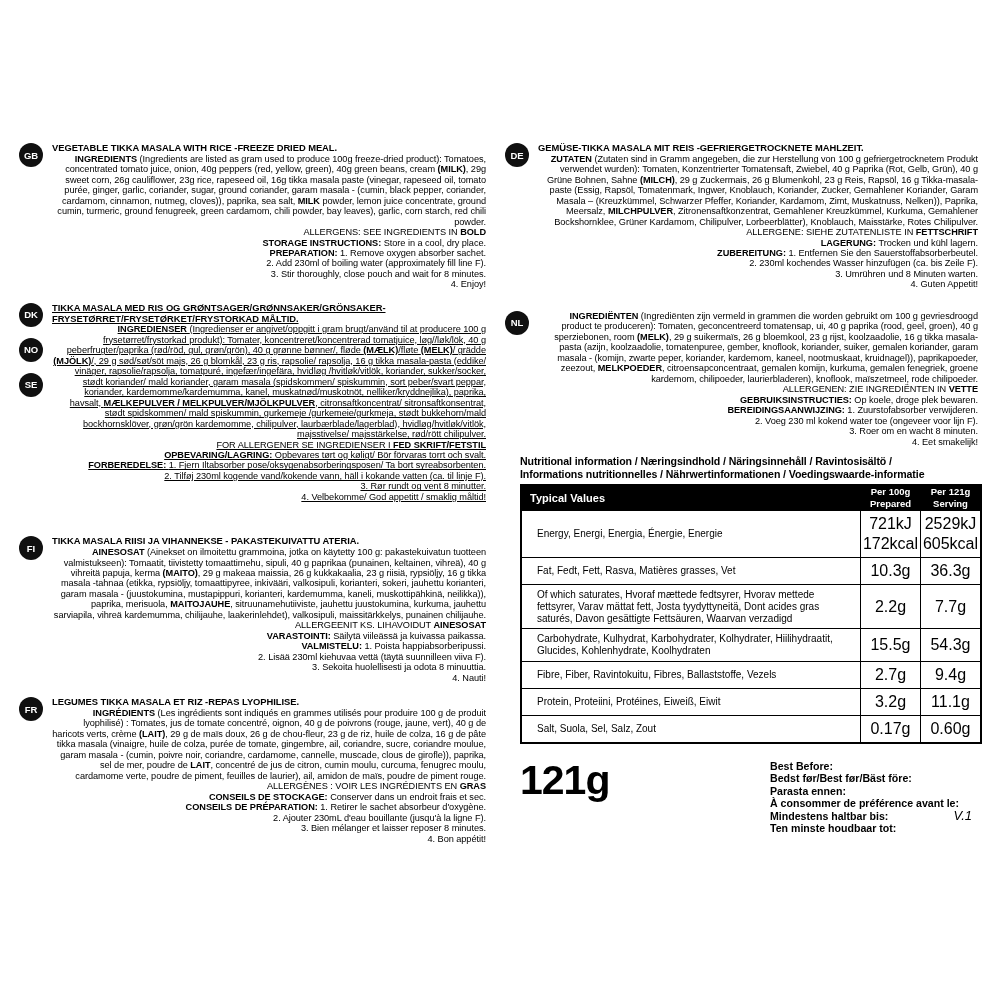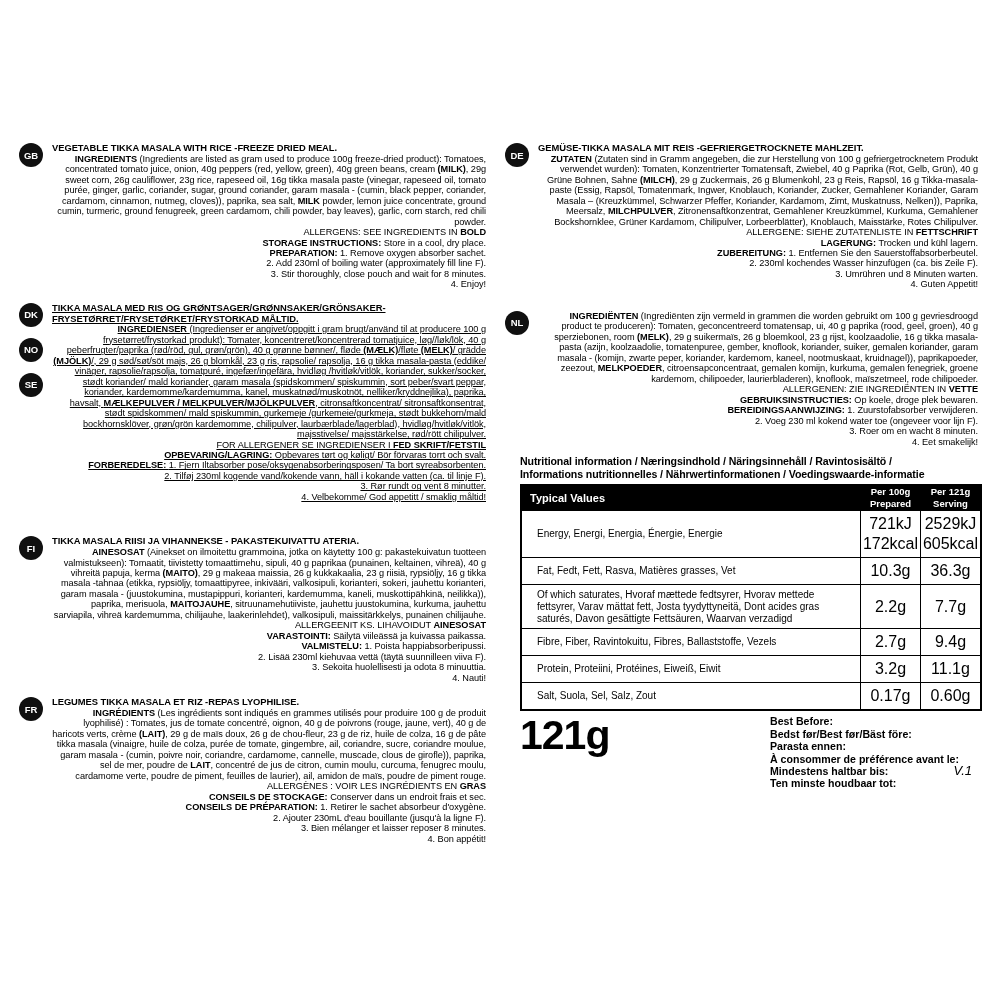--- a/index.html
+++ b/index.html
@@ -29,21 +29,21 @@
     font-weight:bold;font-size:10.6px;line-height:1.18;white-space:pre-line;
     letter-spacing:-0.1px;margin-bottom:4px;
   }
   table.nutri{border-collapse:collapse;width:432px;border:2px solid #000;table-layout:fixed;}
   table.nutri th,table.nutri td{border:1.5px solid #000;}
   table.nutri thead th{background:#000;color:#fff;border-color:#000;}
   th.tv{width:322px;text-align:left;font-size:11px;padding:4px 8px;}
   th.ph{width:55px;font-size:9.5px;white-space:pre-line;text-align:center;padding:0 2px;line-height:1.25;}
   td.lbl{font-size:10px;padding:4px 15px;line-height:1.18;}
   td.val{font-size:16px;text-align:center;white-space:pre-line;line-height:1.25;padding:3px 1px;}
-  .footer{position:relative;margin-left:15px;margin-top:4px;height:90px;}
+  .footer{position:relative;margin-left:15px;margin-top:16px;height:90px;}
   .weight{font-weight:bold;font-size:41px;letter-spacing:-1px;line-height:1;display:inline-block;}
   .bb{position:absolute;left:250px;top:0;font-size:10.6px;line-height:1.17;font-weight:bold;}
   .version{position:absolute;right:6px;top:48px;font-size:13px;font-style:italic;}
 </style>
 </head>
 <body>
 
 <div>
 
   <div class="col col-left">
@@ -174,20 +174,25 @@
               <td class="lbl">Fat, Fedt, Fett, Rasva, Matières grasses, Vet</td>
               <td class="val">10.3g</td>
               <td class="val">36.3g</td>
             </tr>
             <tr>
               <td class="lbl">Of which saturates, Hvoraf mættede fedtsyrer, Hvorav mettede fettsyrer, Varav mättat fett, Josta tyydyttyneitä, Dont acides gras saturés, Davon gesättigte Fettsäuren, Waarvan verzadigd</td>
               <td class="val">2.2g</td>
               <td class="val">7.7g</td>
             </tr>
             <tr>
+              <td class="lbl">Carbohydrate, Kulhydrat, Karbohydrater, Kolhydrater, Hiilihydraatit, Glucides, Kohlenhydrate, Koolhydraten</td>
+              <td class="val">15.5g</td>
+              <td class="val">54.3g</td>
+            </tr>
+            <tr>
               <td class="lbl">Fibre, Fiber, Ravintokuitu, Fibres, Ballaststoffe, Vezels</td>
               <td class="val">2.7g</td>
               <td class="val">9.4g</td>
             </tr>
             <tr>
               <td class="lbl">Protein, Proteiini, Protéines, Eiweiß, Eiwit</td>
               <td class="val">3.2g</td>
               <td class="val">11.1g</td>
             </tr>
             <tr>

